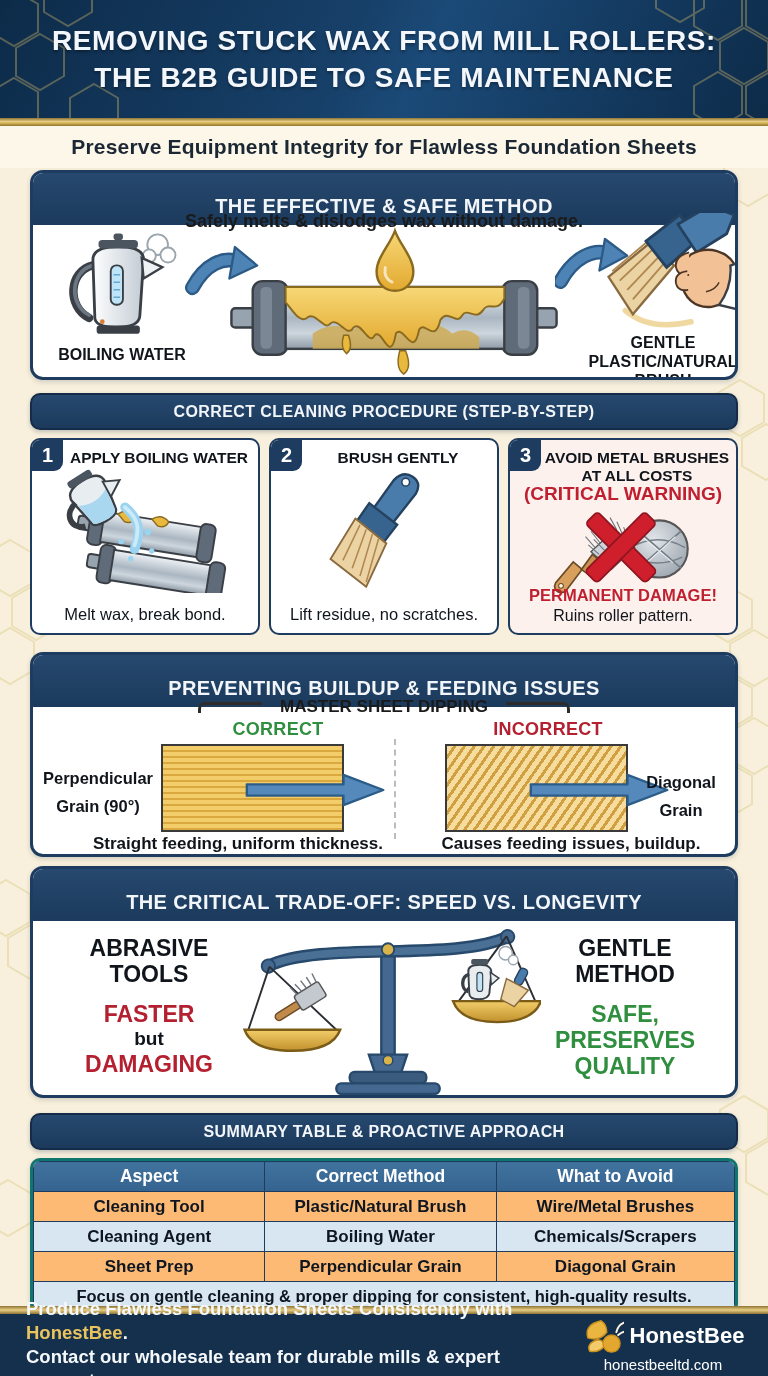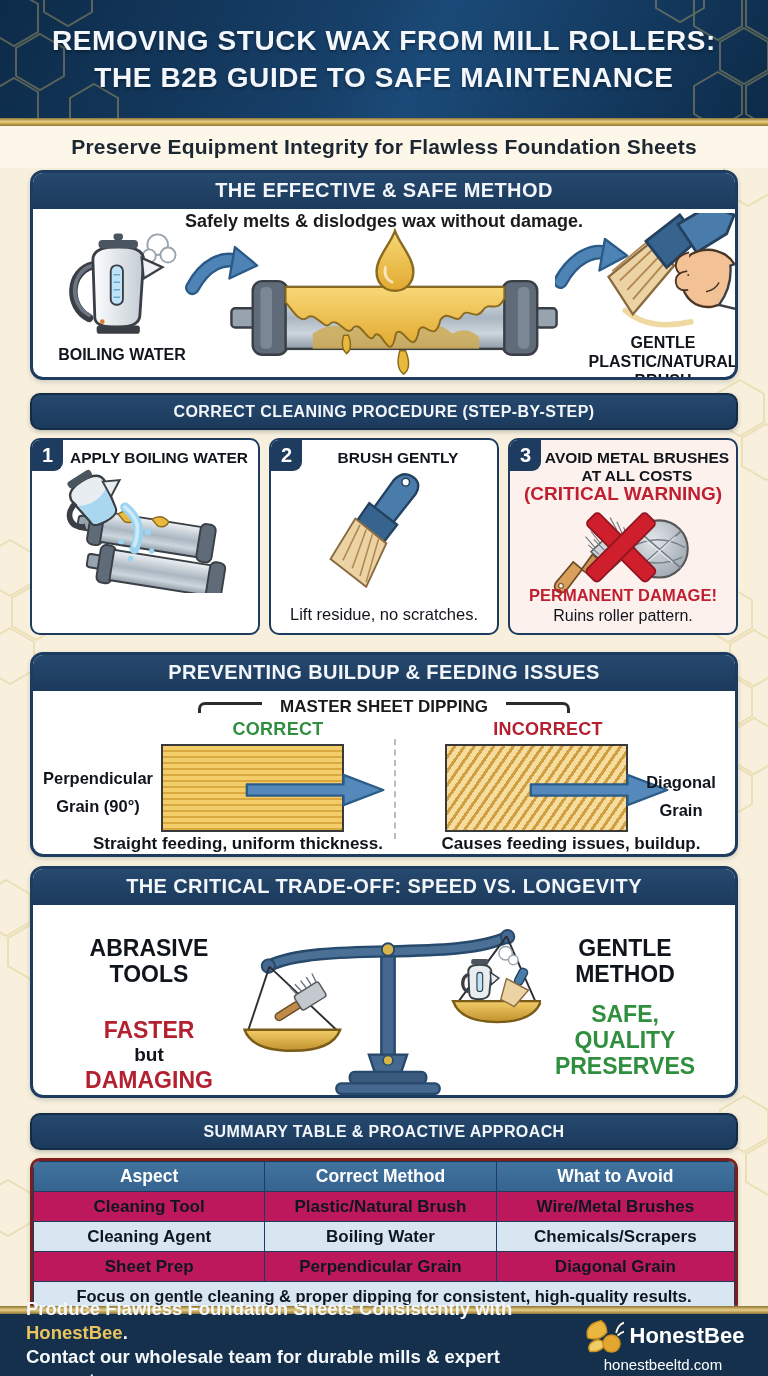--- a/index.html
+++ b/index.html
@@ -35,21 +35,21 @@
   }
   .content { position:relative; z-index:1; padding:0 30px; }
   
   .panel {
     position:relative; background:#fff; border:3px solid #1e3c5f; border-radius:13px;
     overflow:hidden; box-shadow:0 2px 5px rgba(20,40,70,.18);
   }
   .panel-head {
     background:linear-gradient(180deg,#27496f,#1b3a5c);
     color:#f2f6fa; text-align:center; font-weight:800; font-size:20px;
-    letter-spacing:.4px; padding:6px 0 7px;
+    letter-spacing:.4px; padding:22px 0 7px;
   }
   .bar-head {
     background:linear-gradient(180deg,#27496f,#1b3a5c);
     border:2px solid #142c47; border-radius:10px;
     color:#f2f6fa; text-align:center; font-weight:800; font-size:16px;
     letter-spacing:.4px; height:37px; line-height:33px;
     box-shadow:0 2px 4px rgba(20,40,70,.25);
   }
   
   .panel-method { height:210px; margin-top:2px; }
@@ -94,32 +94,32 @@
     background:repeating-linear-gradient(180deg,#f3cd6a 0 4px,#d9a93f 4px 6px); }
   .sheet-d { left:412px;
     background:repeating-linear-gradient(125deg,#f6dd9d 0 5px,#cf9f42 5px 8px); }
   .dip-divider { position:absolute; left:361px; top:84px; height:100px; border-left:2px dashed #bcbcbc; }
   .side-label { position:absolute; font-size:16.5px; font-weight:700; text-align:center; line-height:28px; }
   .dip-caption { position:absolute; top:179px; font-size:17px; font-weight:600; text-align:center; }
   
   .panel-trade { height:232px; margin-top:9px; }
   .trade-col { position:absolute; width:180px; text-align:center; top:66px; }
   .trade-title { font-size:23px; font-weight:800; line-height:26px; color:#10151c; }
-  .trade-red { font-size:23px; font-weight:800; line-height:26px; color:#b42030; margin-top:30px; }
+  .trade-red { font-size:23px; font-weight:800; line-height:26px; color:#b42030; margin-top:14px; }
   .trade-but { font-size:19px; font-weight:700; color:#10151c; line-height:24px; }
   .trade-green { font-size:23px; font-weight:800; line-height:26px; color:#2f8f3e; margin-top:14px; }
   
   .bar-summary { margin-top:15px; }
-  .table-wrap { margin-top:8px; border:3px solid #7f1d1d; border-radius:10px; overflow:hidden;
+  .table-wrap { margin-top:8px; border:3px solid #0f766e; border-radius:10px; overflow:hidden;
     background:#fff; box-shadow:0 2px 5px rgba(20,40,70,.18); }
   table { width:100%; border-collapse:collapse; }
   th { background:linear-gradient(180deg,#41739f,#35638f); color:#fff; font-size:17.5px;
     font-weight:700; padding:4px 2px; border:1.5px solid #1e3c5f; }
   td { font-size:17px; font-weight:600; text-align:center; padding:4.5px 2px;
-    border:1.5px solid #1e3c5f; color:#0e1621; background:#be185d; }
+    border:1.5px solid #1e3c5f; color:#0e1621; background:#fdba74; }
   tr.alt td { background:#d8e6f2; }
   td.span-note { background:#d8e6f2; font-size:16.5px; font-weight:600; }
   
   .footer { position:absolute; left:0; right:0; bottom:0; z-index:2; }
   .footer-gold { height:8px;
     background:linear-gradient(180deg,#8e7534 0%,#e7cd84 50%,#8e7534 100%); }
   .footer-navy { height:62px; background:#14304d; display:flex; align-items:center; }
   .footer-text { flex:1; padding-left:26px; color:#f5f8fb; font-size:18.5px;
     font-weight:700; line-height:24px; }
   .brand-gold { color:#e9c35d; }
@@ -291,20 +291,21 @@
           <path d="M50,14 L66,22 L49,32 Z" fill="#e8edf1" stroke="#3a3f46" stroke-width="2"></path>
           <path d="M14,18 C-4,22 -4,40 10,44" fill="none" stroke="#3a3f46" stroke-width="6"></path>
         </g>
         <path d="M64,40 C78,52 82,64 74,84" fill="none" stroke="#9ad4f0" stroke-width="10" stroke-linecap="round"></path>
         <path d="M64,40 C78,52 80,62 74,80" fill="none" stroke="#cdeaf8" stroke-width="4" stroke-linecap="round"></path>
         <circle cx="88" cy="66" r="3.5" fill="#9ad4f0"></circle>
           <circle cx="60" cy="76" r="3" fill="#9ad4f0"></circle>
         <circle cx="92" cy="86" r="2.8" fill="#9ad4f0"></circle>
           <circle cx="70" cy="94" r="2.8" fill="#9ad4f0"></circle>
       </svg>
+      <div class="card-caption">Melt wax, break bond.</div>
     </div>
 
     <div class="card">
       <div class="badge">2</div>
       <div class="card-title center">BRUSH GENTLY</div>
       <svg class="card-art" width="140" height="124" viewBox="0 0 150 160">
         <path d="M88,14 Q100,2 112,10 Q124,18 116,32 L86,70 L62,50 Z" fill="#4a7cab" stroke="#24425f" stroke-width="3"></path>
         <circle cx="103" cy="17" r="5" fill="#fdfdfd" stroke="#24425f" stroke-width="2"></circle>
         <path d="M56,44 L92,72 L72,98 L38,70 Z" fill="#37648f" stroke="#24425f" stroke-width="3"></path>
         <polygon points="38,64 78,96 52,152 6,116" fill="#ecd3a4" stroke="#8a6a3f" stroke-width="2.5"></polygon>
@@ -427,22 +428,22 @@
       </g>
       <path d="M140,154 L180,154 L174,172 Q160,176 146,172 Z" fill="#44688f" stroke="#27496b" stroke-width="2.5"></path>
       <circle cx="160" cy="160" r="5" fill="#d9b44a" stroke="#27496b" stroke-width="1.5"></circle>
       <rect x="120" y="172" width="80" height="12" rx="5" fill="#3a5a7e" stroke="#27496b" stroke-width="2.5"></rect>
       <rect x="106" y="184" width="108" height="11" rx="5" fill="#44688f" stroke="#27496b" stroke-width="2.5"></rect>
     </svg>
 
     <div class="trade-col" style="left:502px">
       <div class="trade-title">GENTLE METHOD</div>
       <div class="trade-green">SAFE,</div>
+      <div class="trade-green" style="margin-top:0">PRESERVES</div>
       <div class="trade-green" style="margin-top:0">QUALITY</div>
-      <div class="trade-green" style="margin-top:0">PRESERVES</div>
     </div>
   </section>
 
   <div class="bar-head bar-summary">SUMMARY TABLE &amp; PROACTIVE APPROACH</div>
   <div class="table-wrap">
     <table>
       <thead>
         <tr>
           <th style="width:33%">Aspect</th>
           <th style="width:33%">Correct Method</th>

